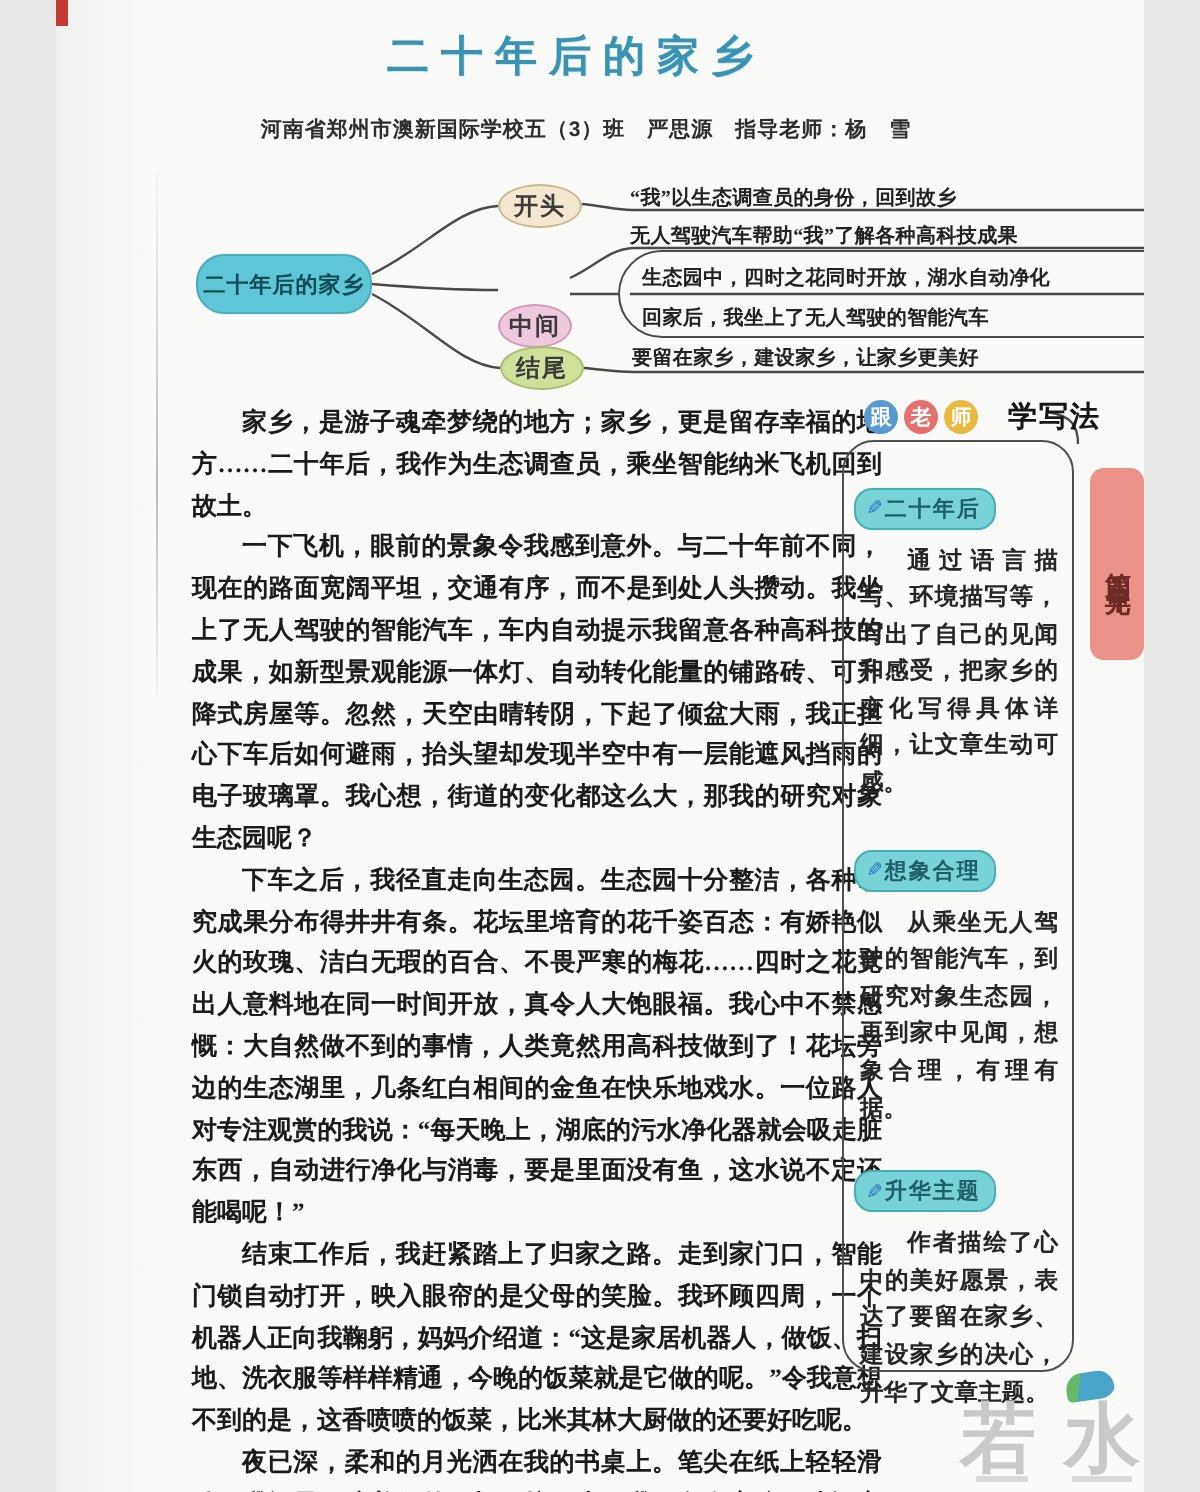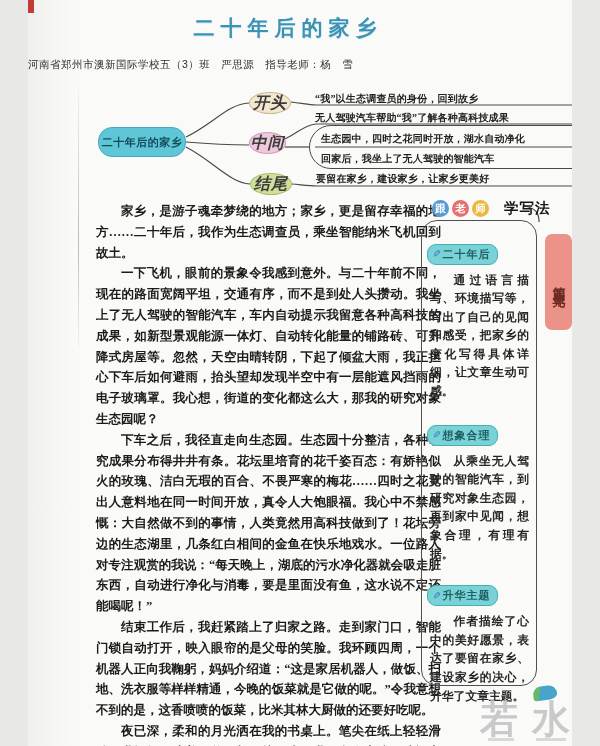--- a/index.html
+++ b/index.html
@@ -12,32 +12,32 @@
   
   .corner-mark{position:absolute;left:0;top:0;width:6px;height:13px;background:#c43b35;}
   .left-shade{position:absolute;left:0;top:0;width:48px;height:100%;
     background:linear-gradient(to right,#f0f0ee,rgba(240,240,238,0));}
   .scan-line{position:absolute;left:50px;top:86px;width:1px;height:262px;
     background:linear-gradient(to bottom,rgba(130,130,130,.05),rgba(110,110,110,.45) 60%,rgba(110,110,110,.05));}
   
   .title{position:absolute;left:0;top:14px;width:520px;text-align:center;
     font-size:21px;font-weight:800;letter-spacing:6px;color:#3b93b3;
     text-shadow:0.5px 0.5px 0 #d7ecf2;}
-  .byline{position:absolute;left:0;top:58px;width:530px;text-align:left;
-    font-size:10.5px;font-weight:400;color:#2e2e2e;letter-spacing:0.5px;}
+  .byline{position:absolute;left:0;top:58px;width:530px;text-align:center;
+    font-size:10.5px;font-weight:700;color:#2e2e2e;letter-spacing:0.5px;}
   
   .mm-svg{position:absolute;left:0;top:0;width:600px;height:746px;pointer-events:none;}
   .mm-root{position:absolute;left:70px;top:127px;width:88px;height:30px;
     background:#5fc6d8;border:1.5px solid #49aabf;border-radius:14px;
     display:flex;align-items:center;justify-content:center;
     font-size:11px;font-weight:700;color:#134c57;letter-spacing:0.5px;box-sizing:border-box;}
   .mm-oval{position:absolute;display:flex;align-items:center;justify-content:center;
-    border-radius:50%;font-size:16px;font-weight:700;color:#3c3c3c;box-sizing:border-box;letter-spacing:1px;font-style:italic;}
+    border-radius:50%;font-size:12px;font-weight:700;color:#3c3c3c;box-sizing:border-box;letter-spacing:1px;}
   .mm-oval.o1{left:221px;top:92px;width:42px;height:22px;background:#f3e7cf;border:1px solid #c9b98f;}
-  .mm-oval.o2{left:221px;top:132px;width:37px;height:22px;background:#eec9dd;border:1px solid #d39ab8;}
+  .mm-oval.o2{left:221px;top:152px;width:37px;height:22px;background:#eec9dd;border:1px solid #d39ab8;}
   .mm-oval.o3{left:222px;top:173px;width:42px;height:22px;background:#cfe09b;border:1px solid #a8bf6a;}
   .mm-item{position:absolute;font-size:10px;font-weight:700;color:#222;
     white-space:nowrap;letter-spacing:0.2px;font-family:"Liberation Serif","DejaVu Serif",serif;}
   .mm-item.i1{left:287px;top:92px;}
   .mm-item.i2{left:287px;top:111px;}
   .mm-item.i3{left:293px;top:132px;}
   .mm-item.i4{left:293px;top:152px;}
   .mm-item.i5{left:288px;top:172px;}
   .mm-box{position:absolute;left:281px;top:125px;width:313px;height:44px;
     border:1.2px solid #4a4a4a;border-radius:22px;box-sizing:border-box;}

